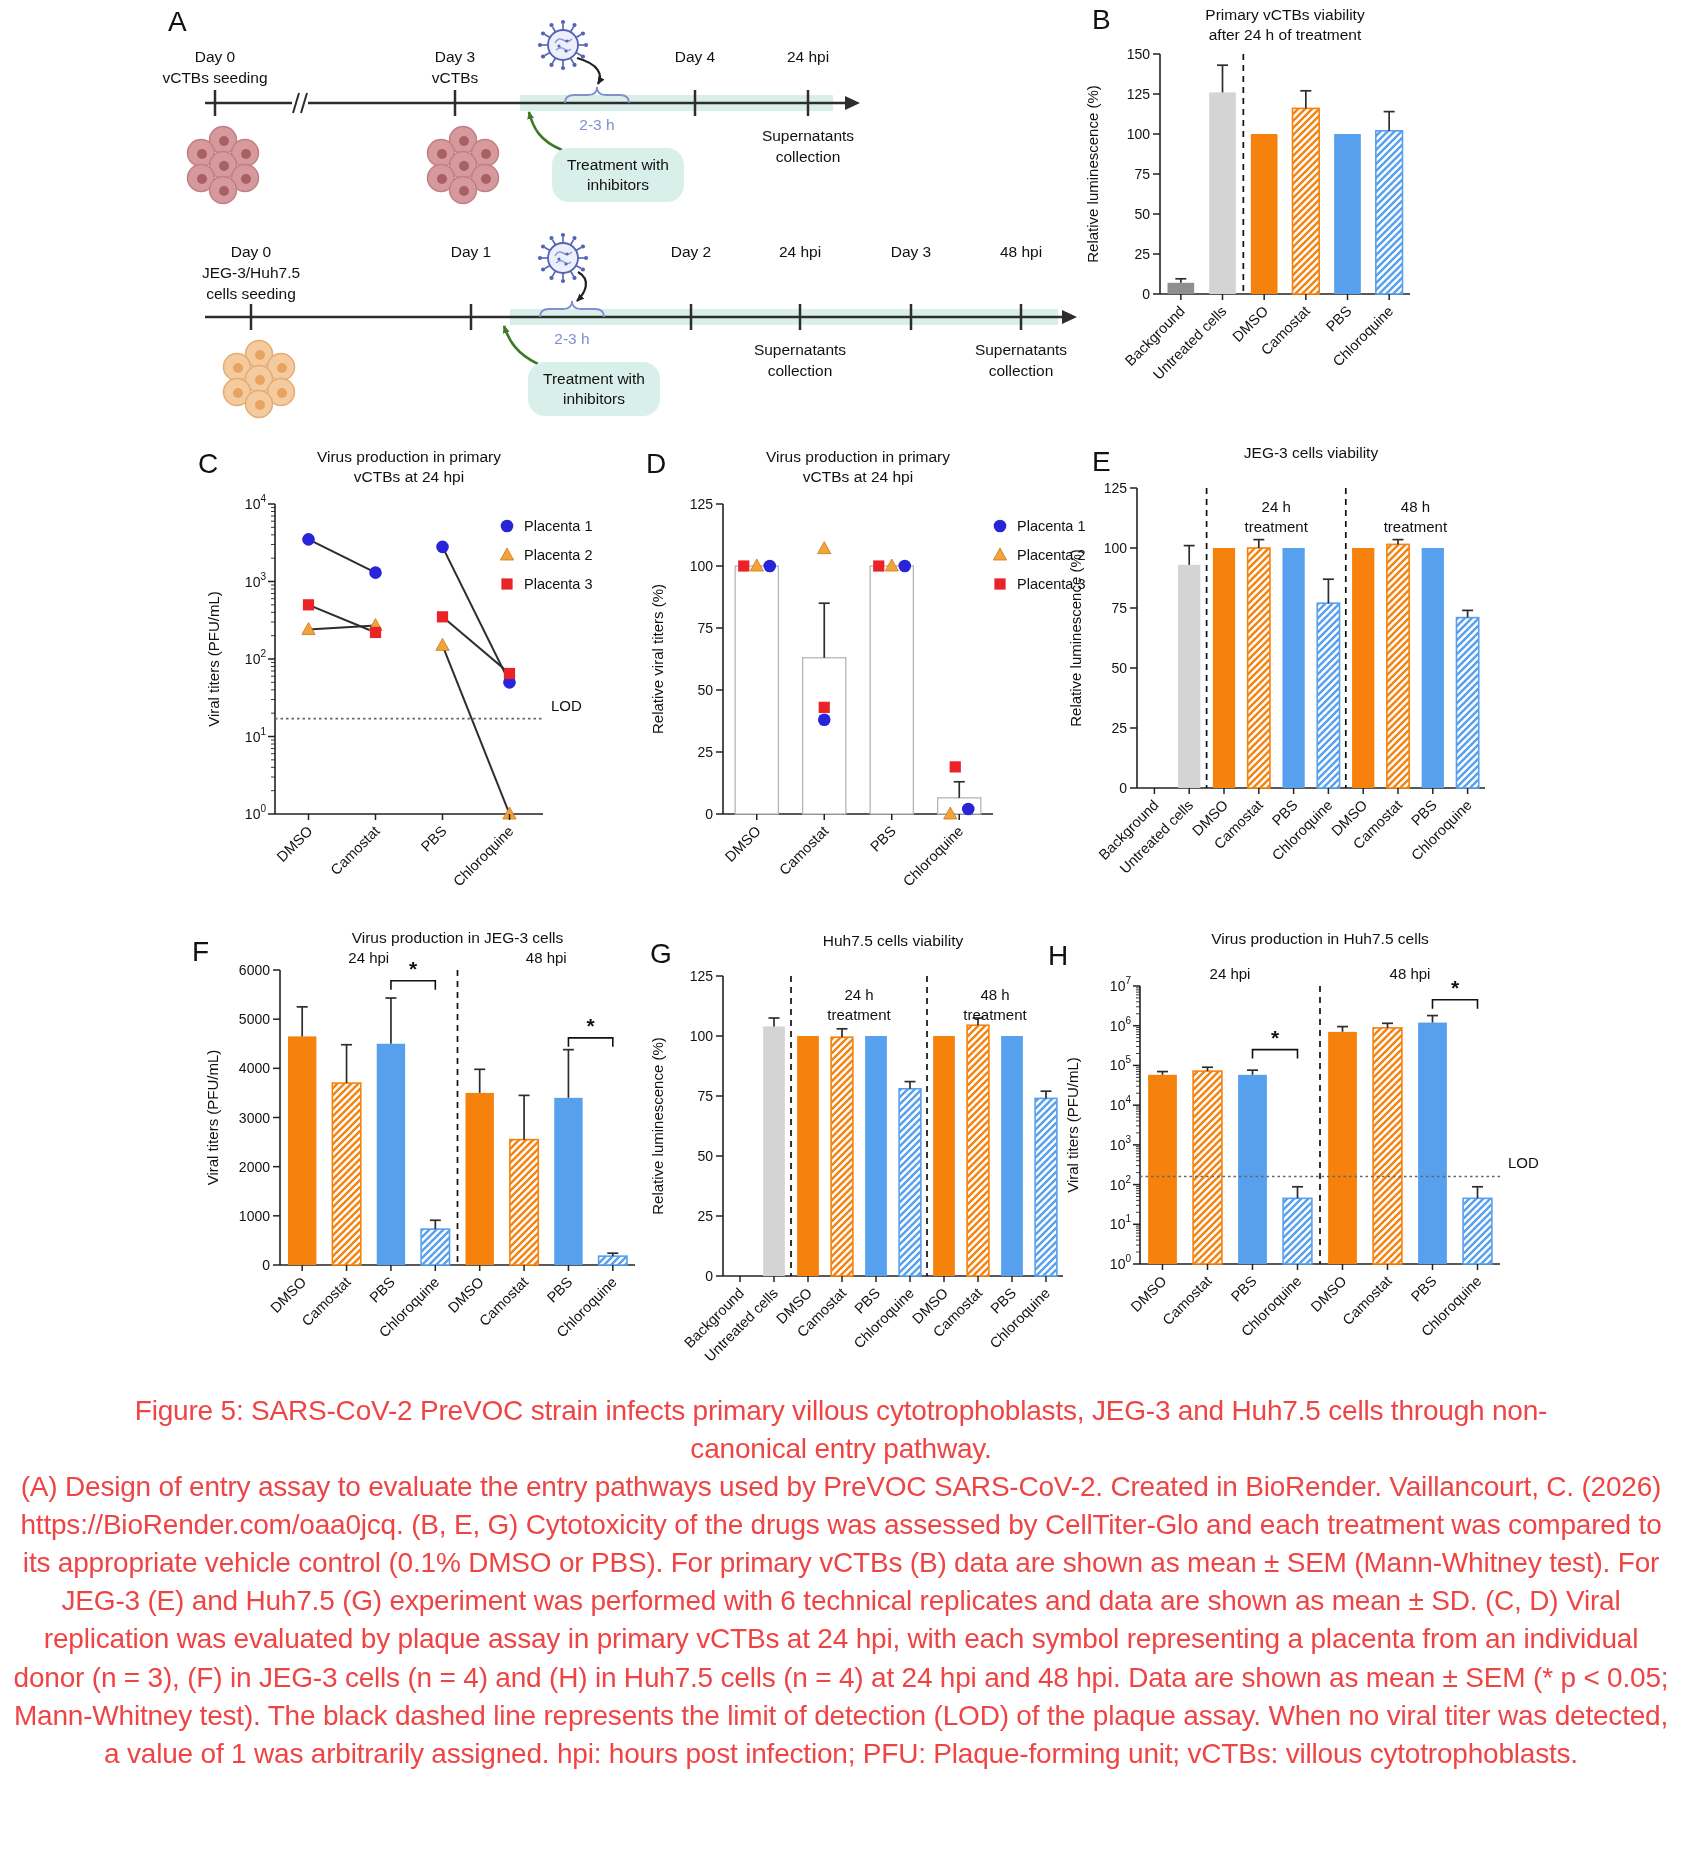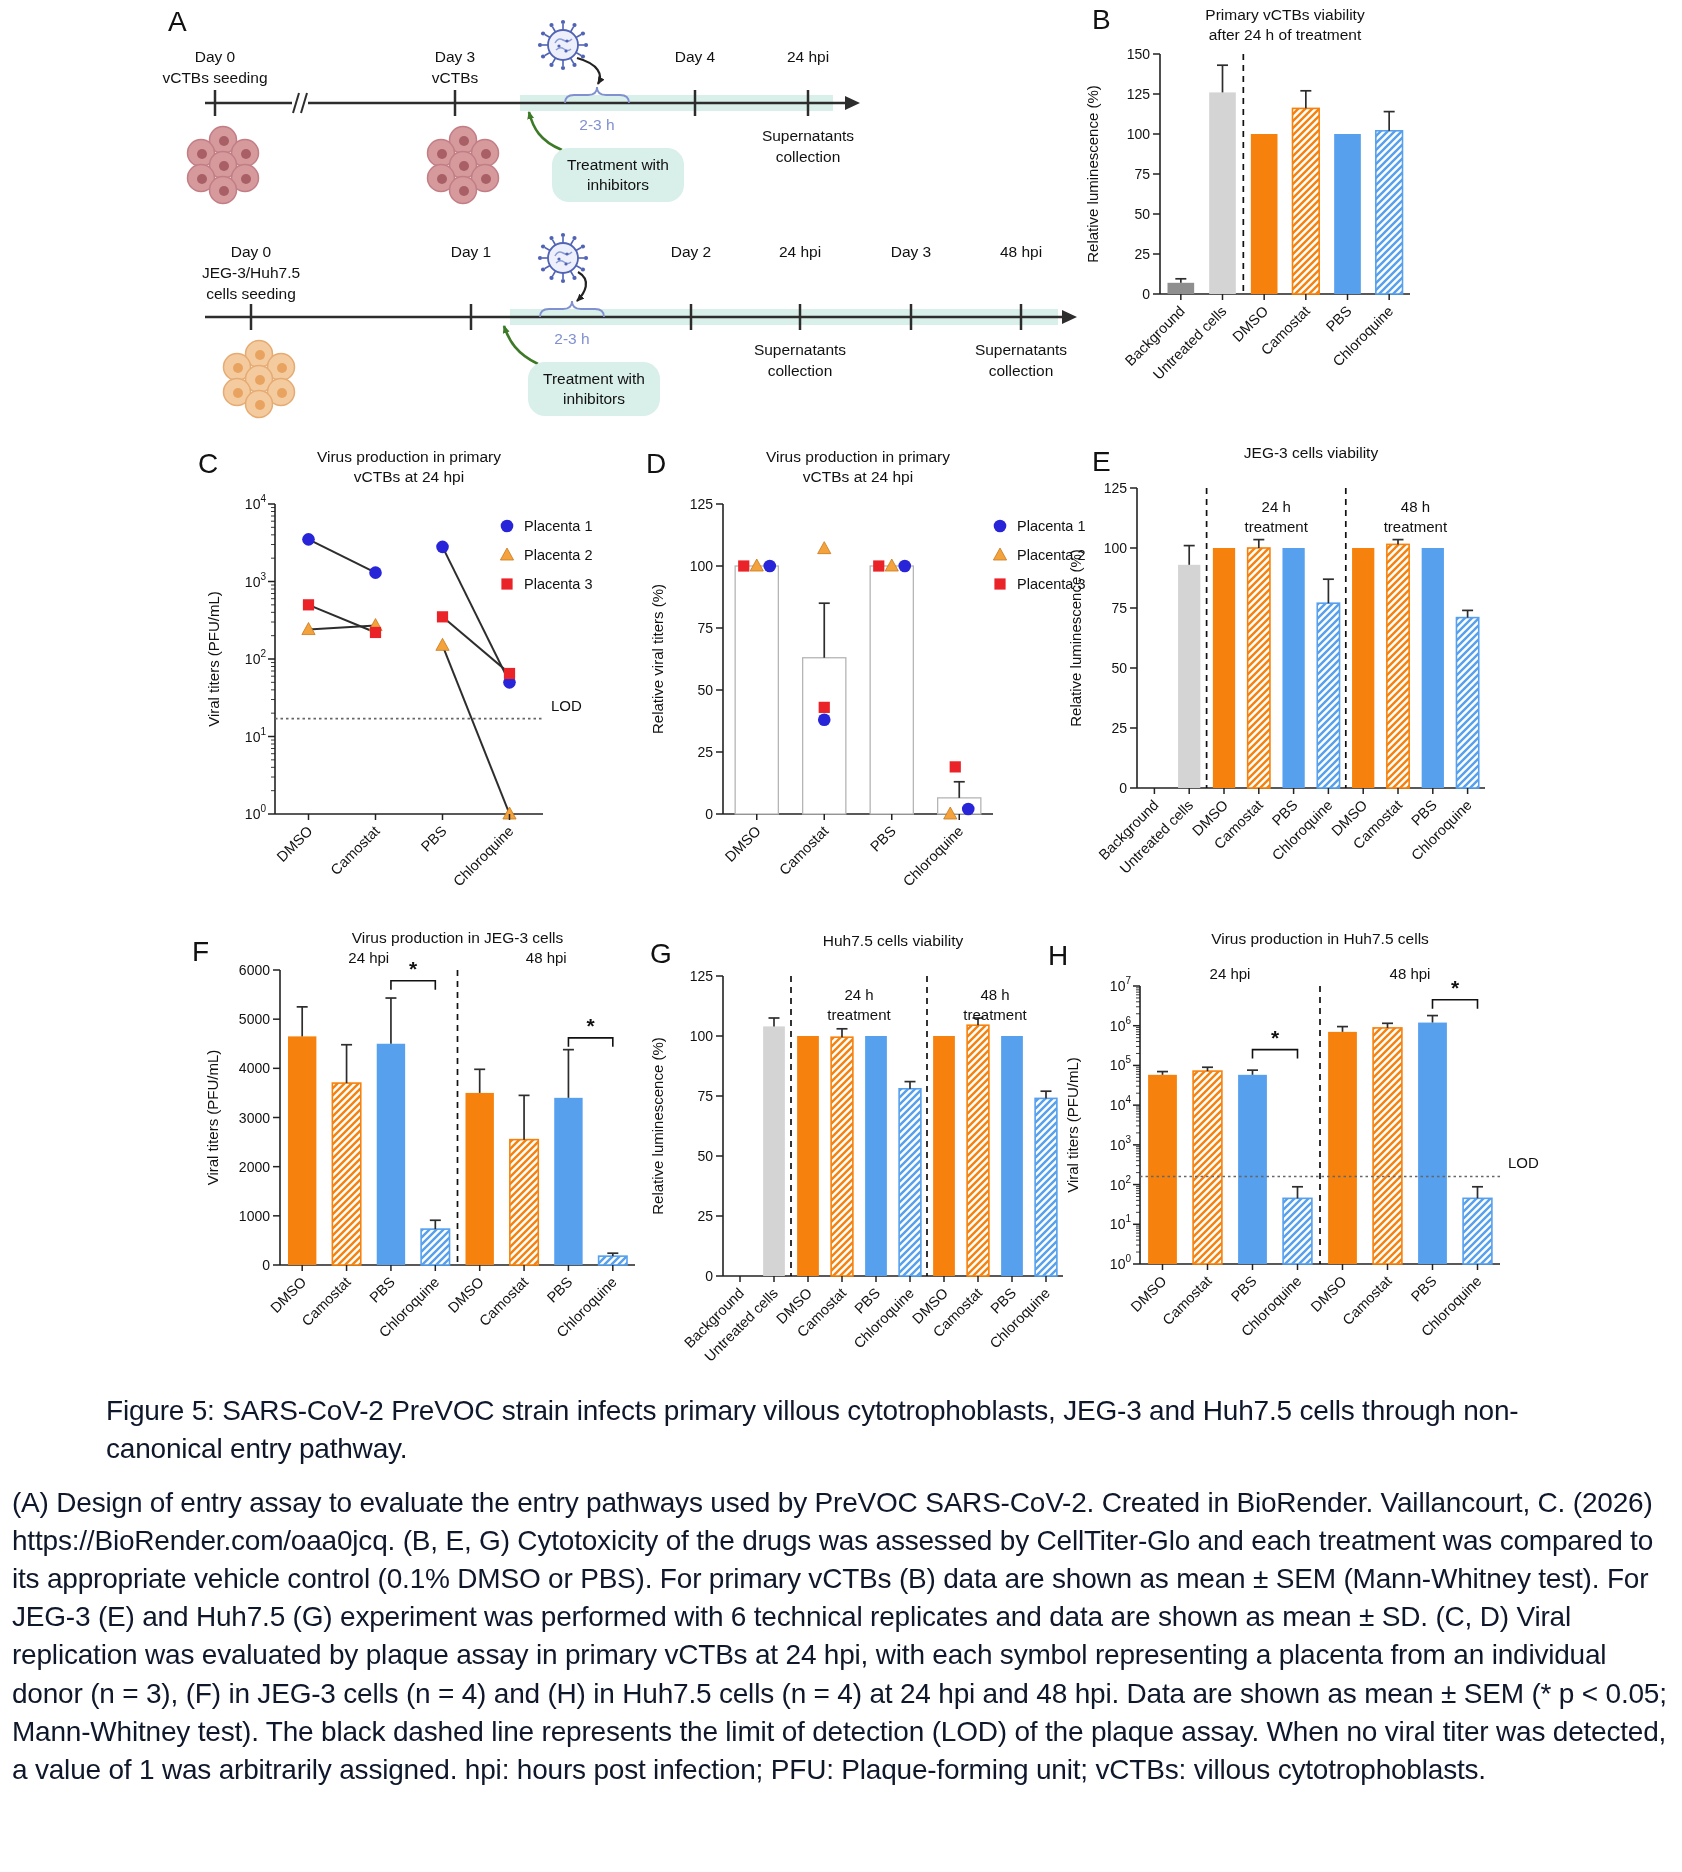--- a/index.html
+++ b/index.html
@@ -3,24 +3,24 @@
 <meta charset="utf-8">
 <style>
   html,body{margin:0;padding:0;background:#fff;}
   .fig{position:relative;width:1682px;height:1872px;background:#ffffff;overflow:hidden;
        font-family:"Liberation Sans",sans-serif;}
   .panel{position:absolute;}
   .plabel{position:absolute;font-size:28px;font-weight:500;color:#111;
           font-family:"Liberation Sans",sans-serif;}
   svg{display:block;overflow:visible;}
   svg text{font-family:"Liberation Sans",sans-serif;}
-  .caption{position:absolute;top:1392px;left:12px;right:12px;
-           color:#0f172a;font-size:28px;line-height:1.36;letter-spacing:-0.2px;}
+  .caption{position:absolute;top:1392px;left:12px;right:12px;text-align:center;
+           color:#ef4444;font-size:28px;line-height:1.36;letter-spacing:-0.2px;}
   .caption .cap-title{max-width:1470px;margin:0 auto;}
-  .caption .cap-body{max-width:1660px;margin:16px auto;}
+  .caption .cap-body{max-width:1660px;margin:0 auto;}
 </style>
 </head>
 <body>
 
 <div class="fig">
 
   <div class="panel" style="left:0;top:0">
     <div class="plabel" style="left:168px;top:6px">A</div>
     <svg id="panelA" width="1090" height="440">
         <defs>

